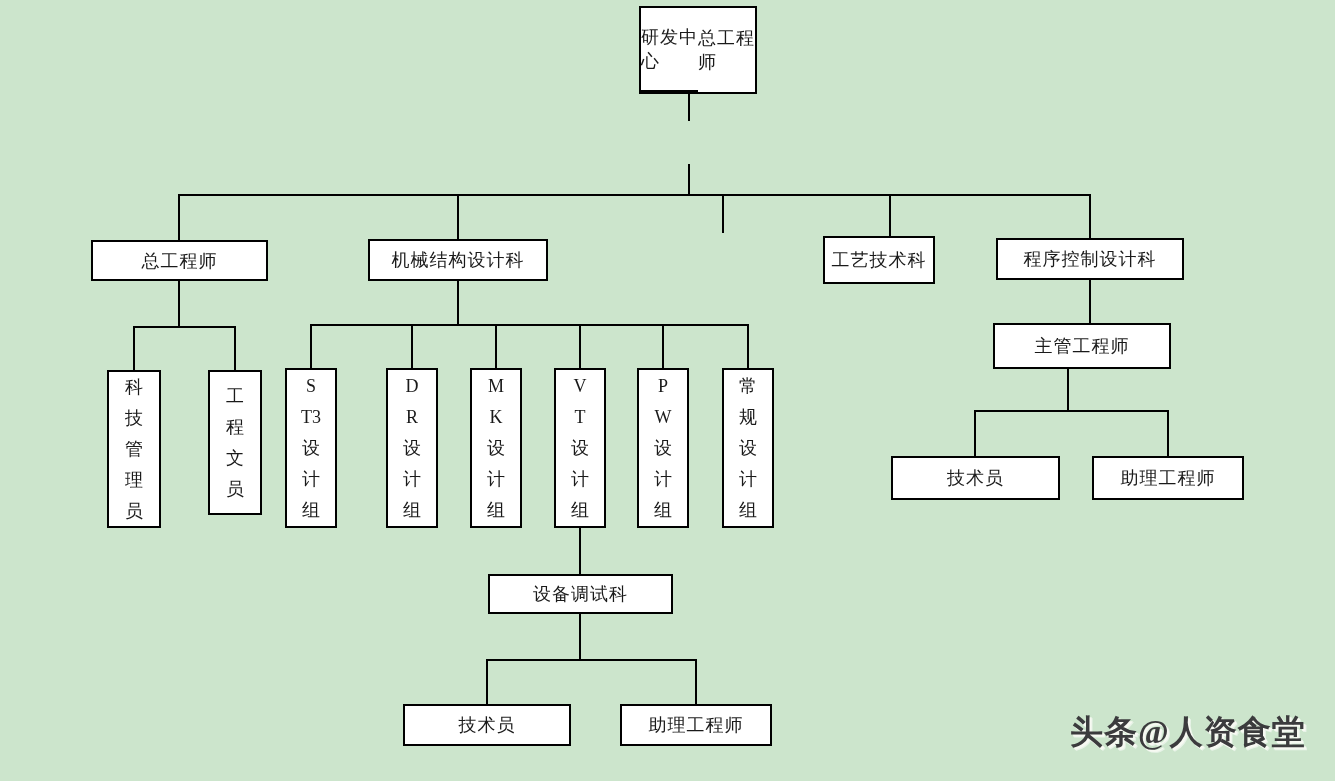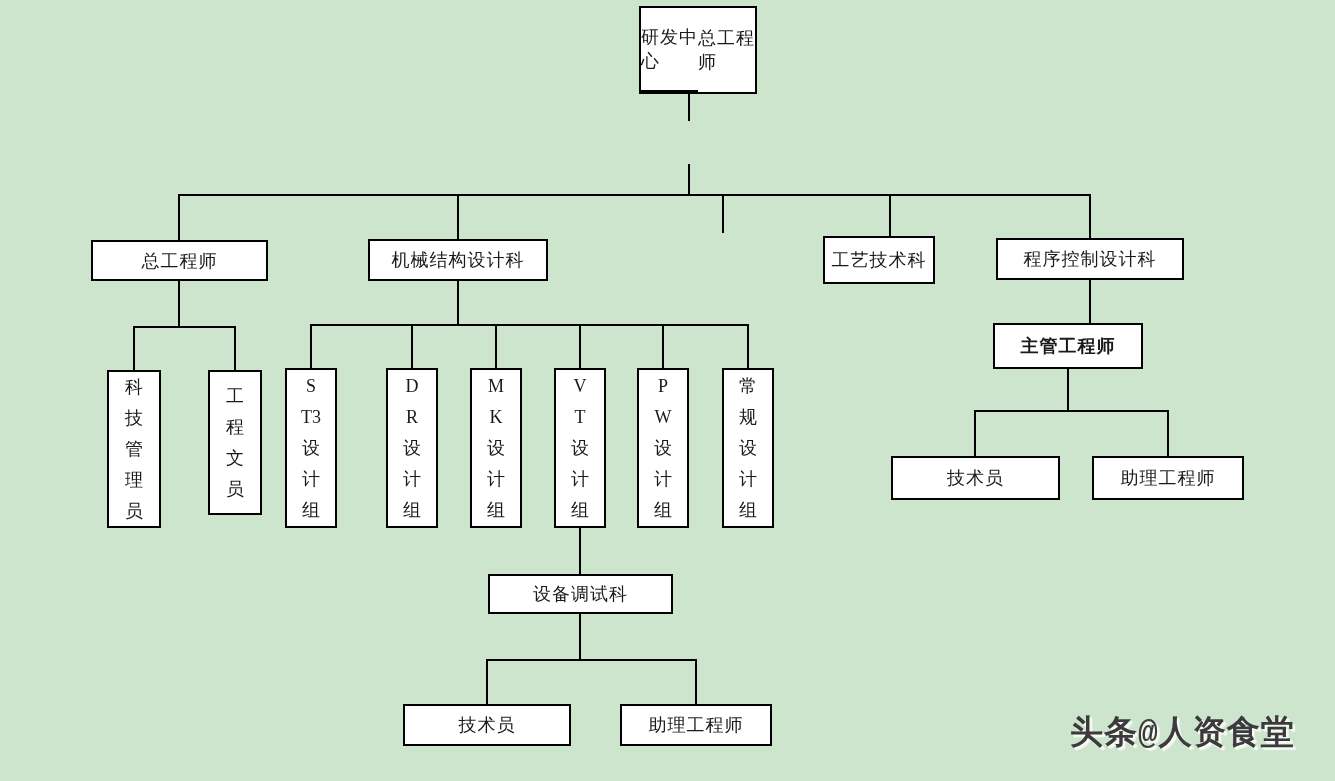--- a/index.html
+++ b/index.html
@@ -47,21 +47,21 @@
     justify-content:center;
     font-size:18px;
     letter-spacing:1px;
   }
   .rootcell.first { border-bottom:2px solid #000; }
 
   .watermark {
     position:absolute;
     left:1070px;
     top:710px;
-    font-family:Liberation Mono, monospace;
+    font-family:Liberation Serif, serif;
     font-weight:900;
     font-size:33px;
     letter-spacing:1px;
     color:#3b3b3d;
     text-shadow:2px 2px 0 #f7f9f2, 3px 3px 0 rgba(255,255,255,0.55);
     white-space:nowrap;
   }
 </style>
 </head>
 <body>
@@ -152,19 +152,19 @@
   <div class="box vbox" style="left:722px; top:368px; width:52px; height:160px;">常
 规
 设
 计
 组</div>
 
   <div class="box" style="left:488px; top:574px; width:185px; height:40px;">设备调试科</div>
   <div class="box" style="left:403px; top:704px; width:168px; height:42px;">技术员</div>
   <div class="box" style="left:620px; top:704px; width:152px; height:42px;">助理工程师</div>
 
-  <div class="box" style="left:993px;  top:323px; width:150px; height:46px;font-weight:bold;">主管工程师</div>
+  <div class="box" style="left:993px;  top:323px; width:178px; height:46px;">主管工程师</div>
   <div class="box" style="left:891px;  top:456px; width:169px; height:44px;">技术员</div>
   <div class="box" style="left:1092px; top:456px; width:152px; height:44px;">助理工程师</div>
 
   <div class="watermark">头条@人资食堂</div>
 
 </div>
 
 </body></html>

